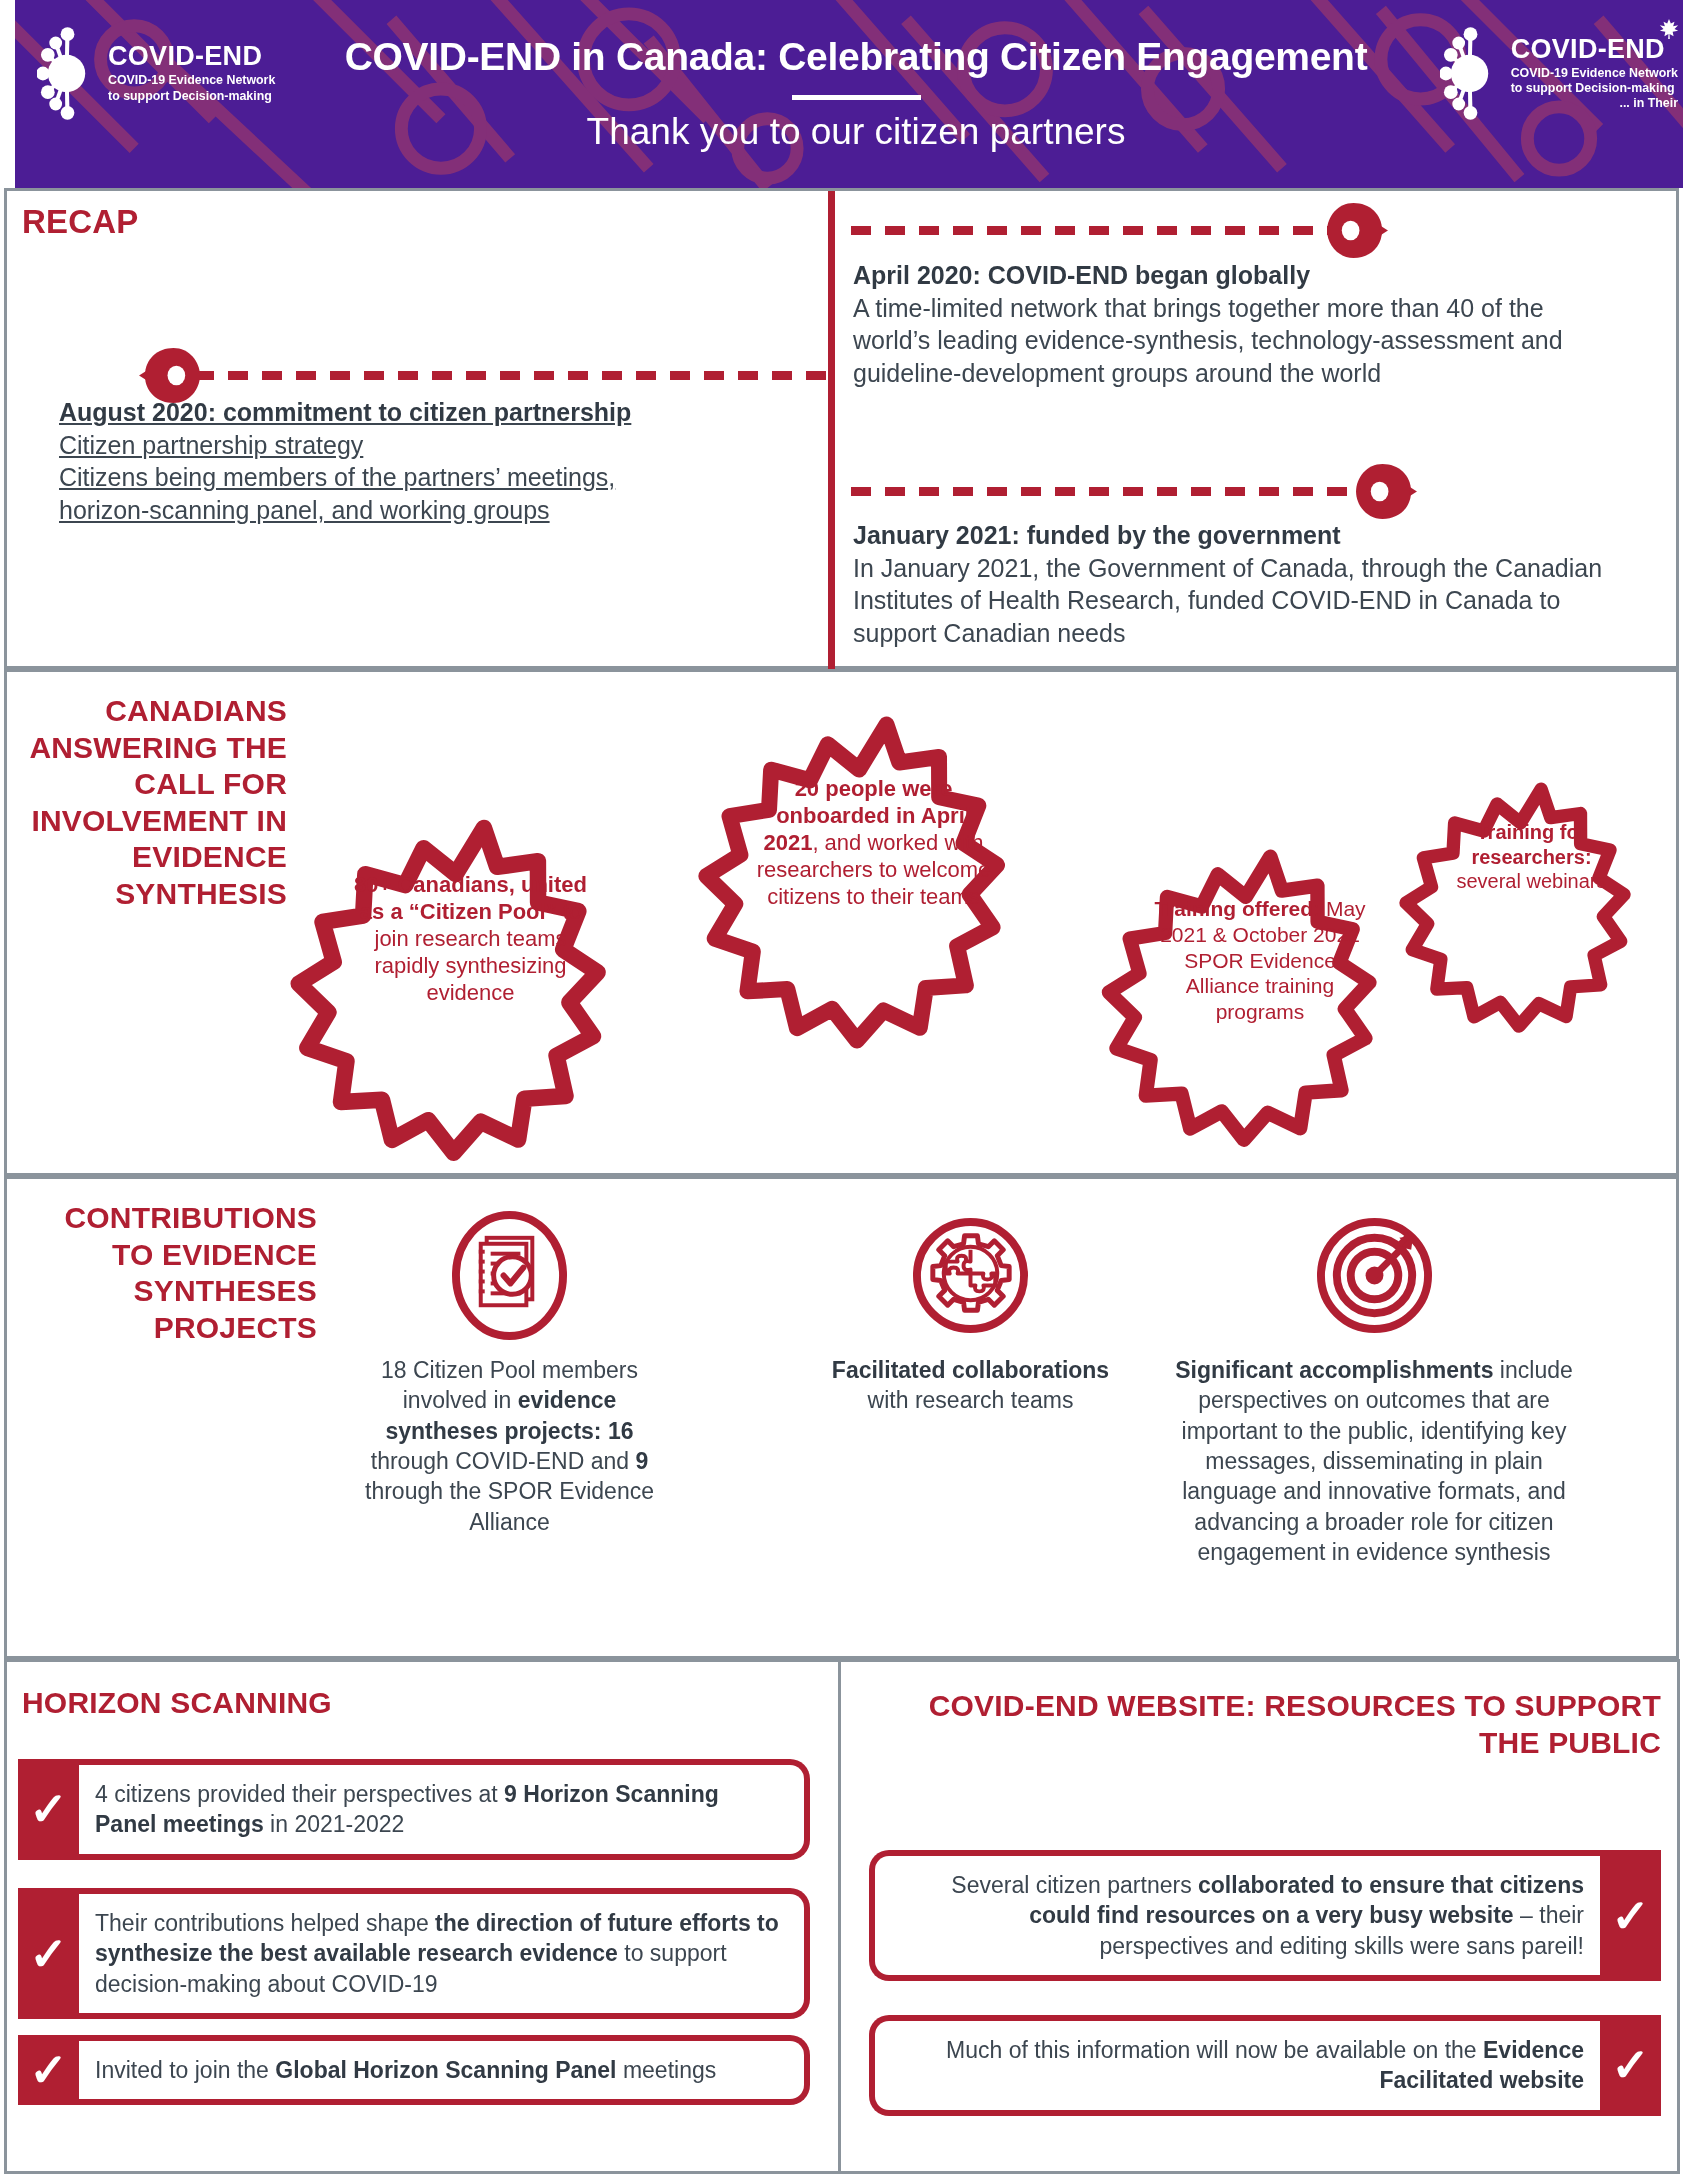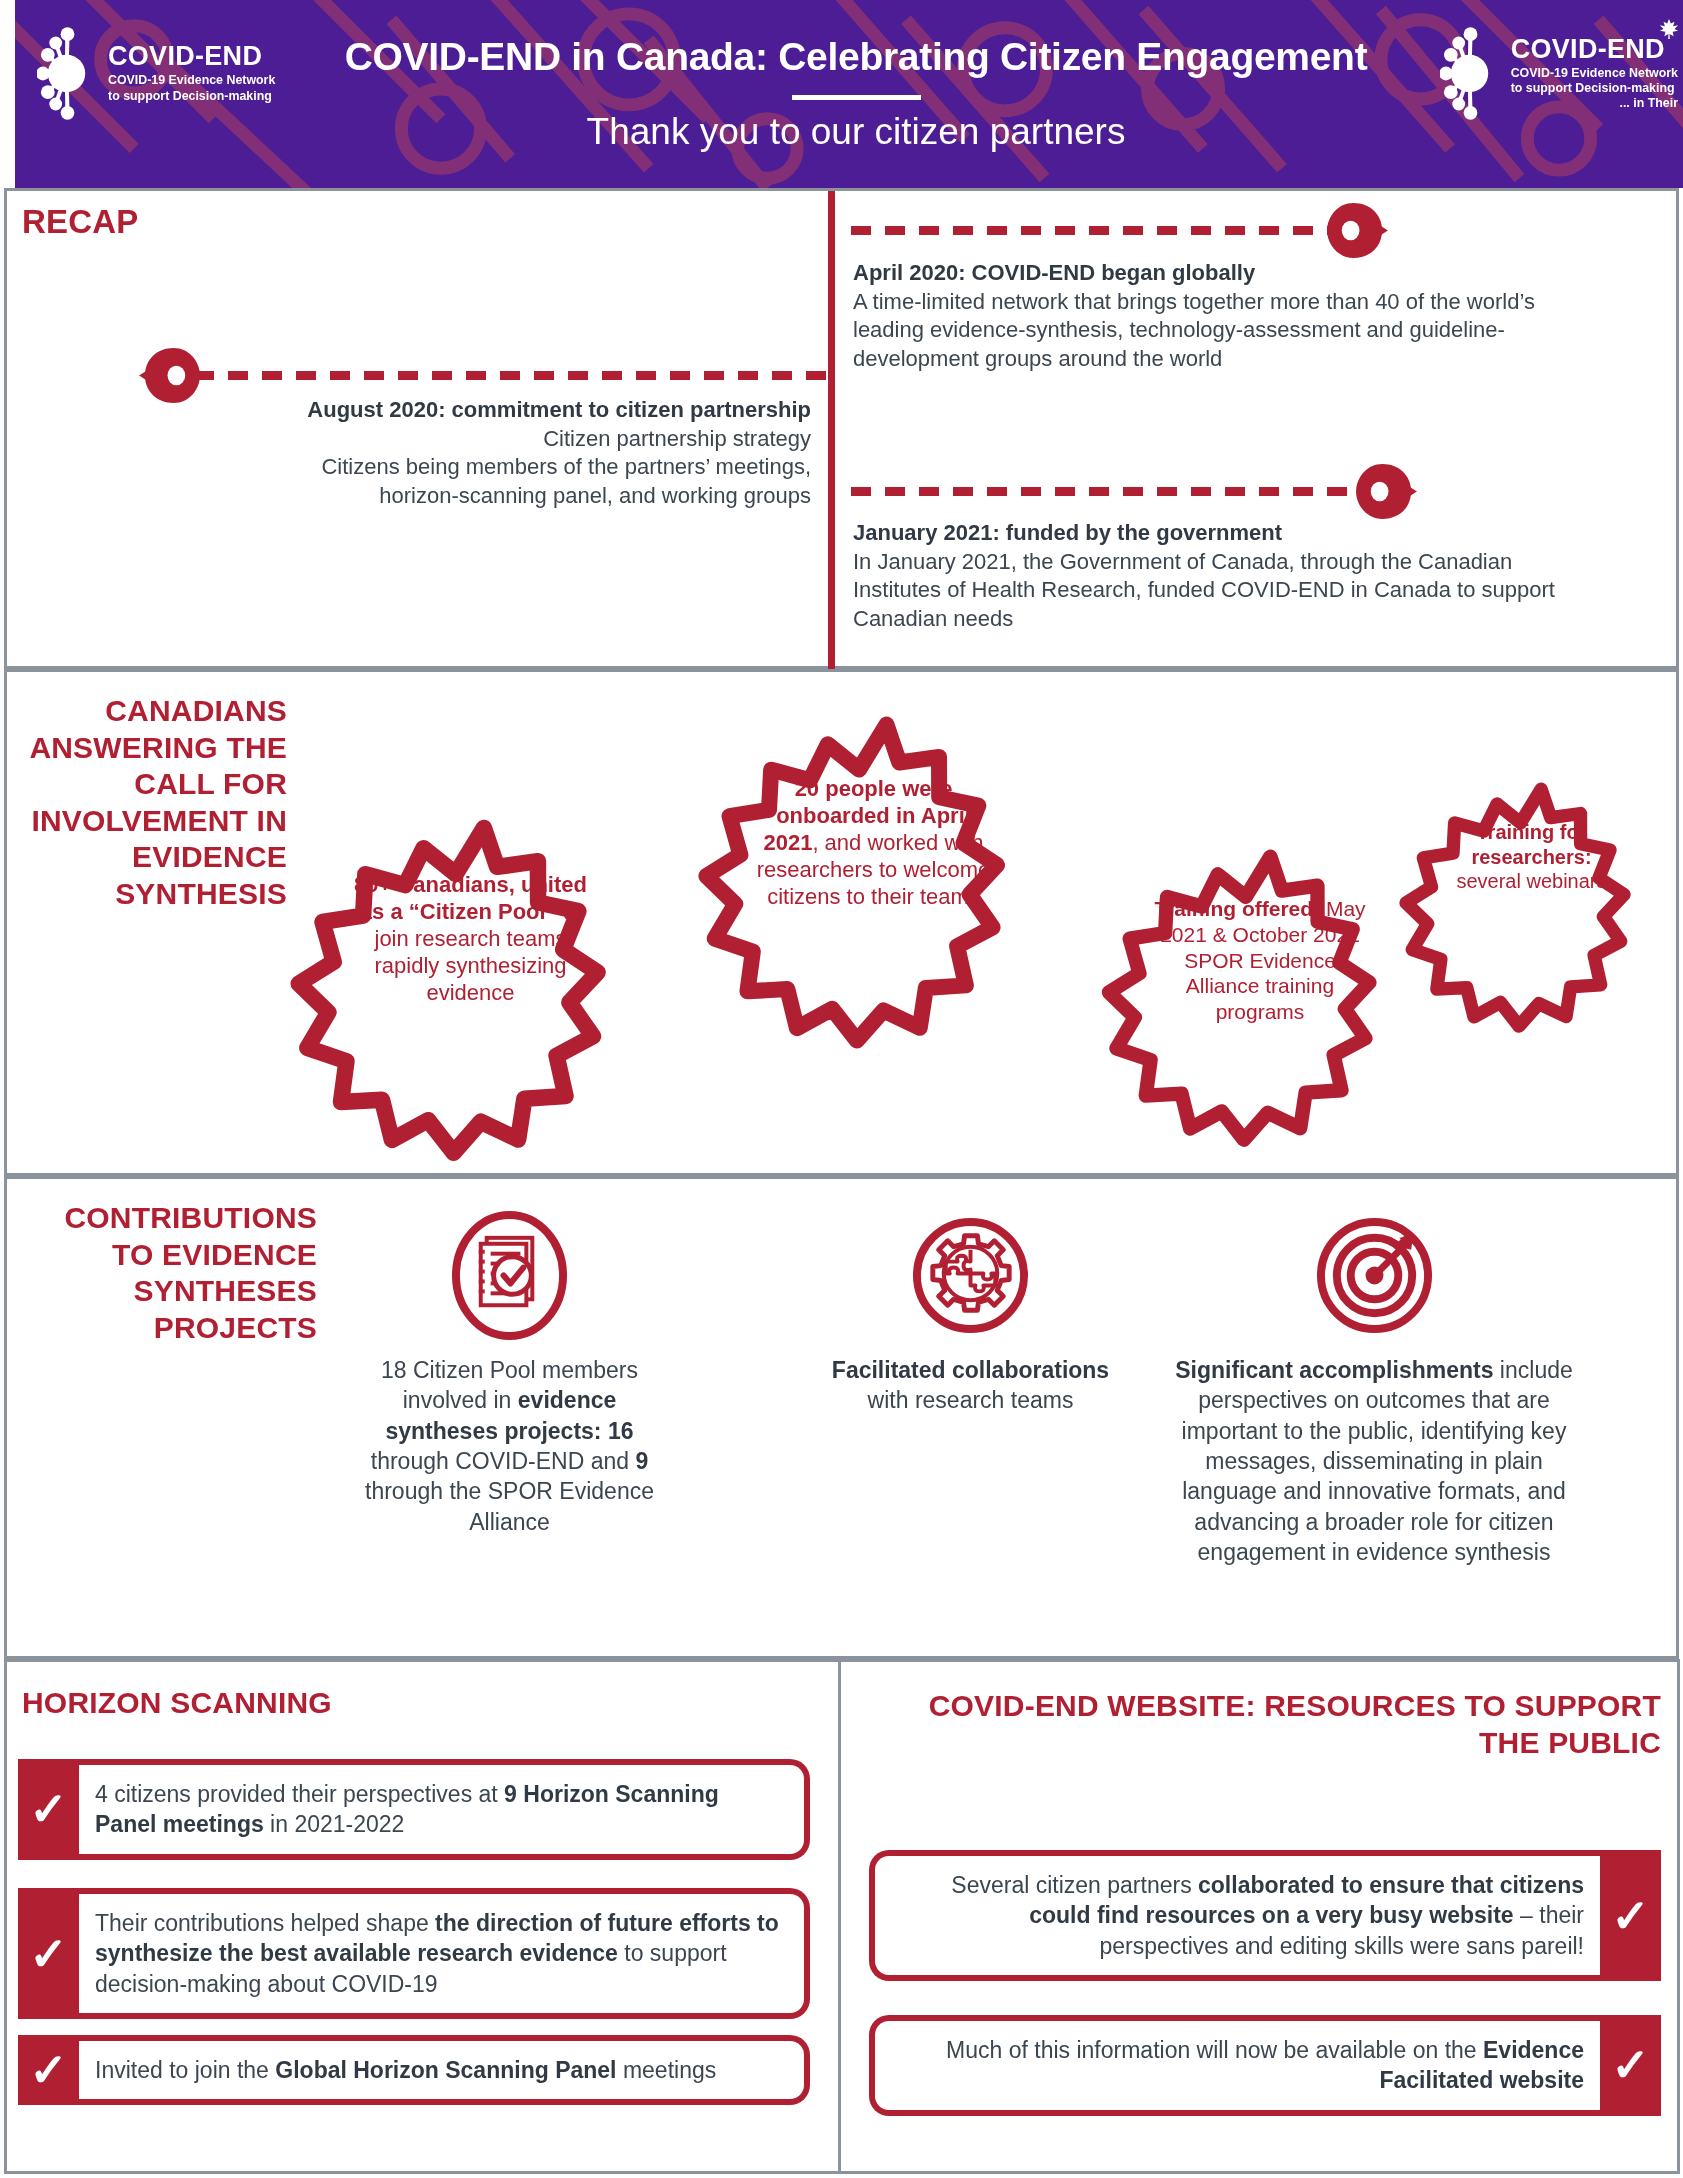--- a/index.html
+++ b/index.html
@@ -34,24 +34,24 @@
 
   .sec-title{color:#b01f32;font-weight:bold;letter-spacing:0.2px;text-transform:uppercase;text-align:right;}
 
   
   .recap-divider{position:absolute;left:828px;top:191px;width:7px;height:478px;background:#b01f32;}
   #recap-label{position:absolute;left:22px;top:205px;font-size:33px;line-height:1;}
 
   .pin{position:absolute;width:61px;height:55px;}
   .dashline{position:absolute;height:9px;background:repeating-linear-gradient(to right,#b01f32 0 20px,rgba(0,0,0,0) 20px 34px);}
 
-  .tl-text{position:absolute;font-size:22px;line-height:1.30;color:#3c4650;}
+  .tl-text{position:absolute;font-size:25px;line-height:1.30;color:#3c4650;}
   .tl-text .hl{font-weight:bold;color:#313a44;}
   .tl-right{text-align:left;}
-  .tl-left{text-align:right;}
+  .tl-left{text-align:left;text-decoration:underline;}
 
   
   #tl-1-line{left:851px;top:226px;width:485px;}
   #tl-1-pin{left:1327px;top:203px;transform:scaleX(-1);}
   #tl-1-text{left:853px;top:259px;width:733px;}
   
   #tl-2-pin{left:139px;top:348px;}
   #tl-2-line{left:194px;top:371px;width:634px;}
   #tl-2-text{left:59px;top:396px;width:752px;}
   

